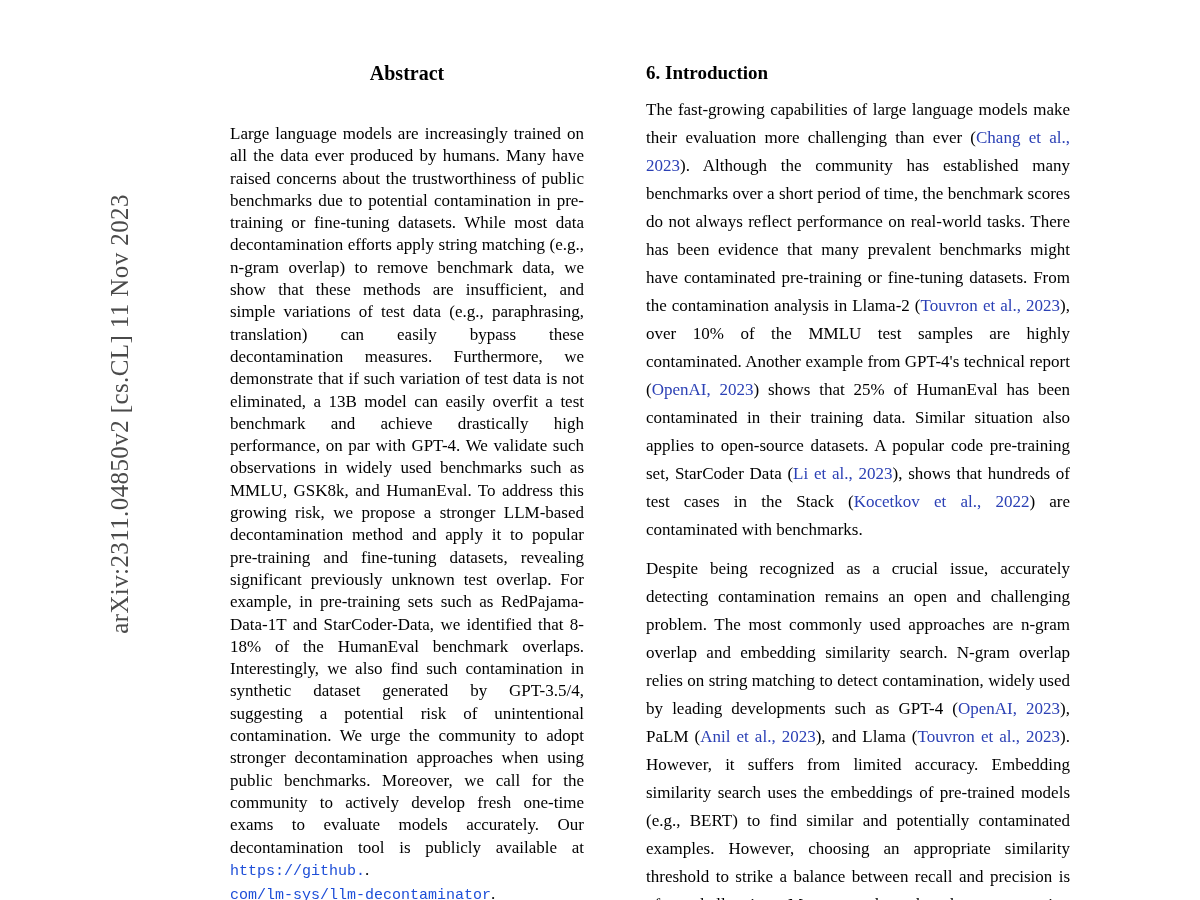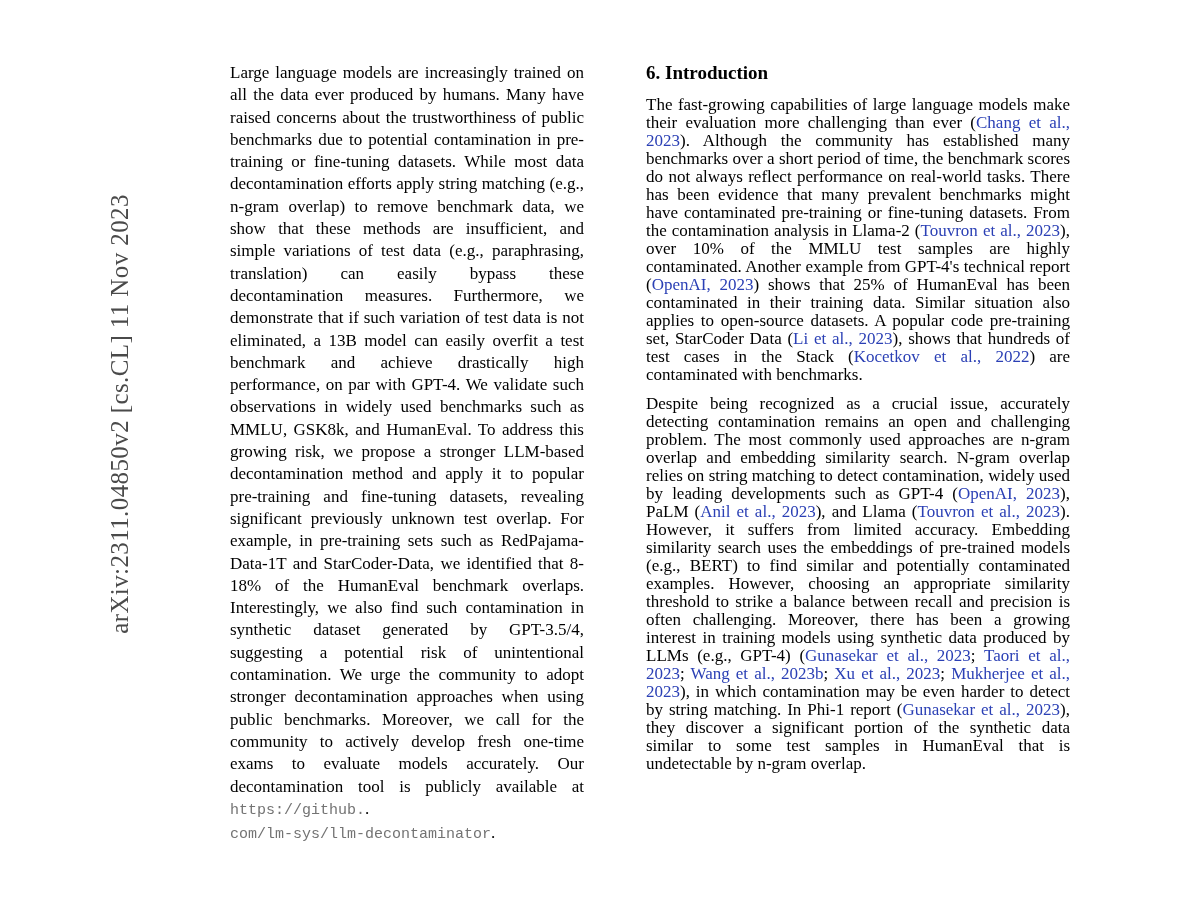--- a/index.html
+++ b/index.html
@@ -79,49 +79,50 @@
   .section-title {
     font-size: 19px;
     font-weight: bold;
     margin: 0 0 12px 0;
     text-align: left;
   }
 
   p.body {
     margin: 0 0 11px 0;
     font-size: 17px;
-    line-height: 18px;
+    line-height: 28px;
     text-align: justify;
     text-justify: inter-word;
     hyphens: auto;
   }
   .col-left p.body {
     line-height: 22.3px;
   }
 
   a.cite {
     color: #2b40b5;
     text-decoration: none;
   }
   a.url {
-    color: #737373;
+    color: #1d4ed8;
     text-decoration: none;
     font-family: "Liberation Mono", monospace;
     font-size: 15px;
   }
 </style>
 </head>
 <body>
 
 <div class="page">
 
   <div class="arxiv-stamp">arXiv:2311.04850v2  [cs.CL]  11 Nov 2023</div>
 
 
   <div class="col-left">
+    <div class="col-title">Abstract</div>
     <p class="body">
       <span>Large language models are increasingly trained on all the data ever produced by humans. Many have raised concerns about the trustworthiness of public benchmarks due to potential contamination in pre-training or fine-tuning datasets. While most data decontamination efforts apply string matching (e.g., n-gram overlap) to remove benchmark data, we show that these methods are insufficient, and simple variations of test data (e.g., paraphrasing, translation) can easily bypass these decontamination measures. Furthermore, we demonstrate that if such variation of test data is not eliminated, a 13B model can easily overfit a test benchmark and achieve drastically high performance, on par with GPT-4. We validate such observations in widely used benchmarks such as MMLU, GSK8k, and HumanEval. To address this growing risk, we propose a stronger LLM-based decontamination method and apply it to popular pre-training and fine-tuning datasets, revealing significant previously unknown test overlap. For example, in pre-training sets such as RedPajama-Data-1T and StarCoder-Data, we identified that 8-18% of the HumanEval benchmark overlaps. Interestingly, we also find such contamination in synthetic dataset generated by GPT-3.5/4, suggesting a potential risk of unintentional contamination. We urge the community to adopt stronger decontamination approaches when using public benchmarks. Moreover, we call for the community to actively develop fresh one-time exams to evaluate models accurately. Our decontamination tool is publicly available at </span><a class="url" href="#">https://github.</a><span>.</span><br>
       <a class="url" href="#">com/lm-sys/llm-decontaminator</a><span>.</span>
     </p>
   </div>
 
   <div class="col-right">
     <div class="section-title">6. Introduction</div>
     <div id="intro-body">
         <p class="body">The fast-growing capabilities of large language models make their evaluation more challenging than ever (<a class="cite" href="#">Chang et al., 2023</a>). Although the community has established many benchmarks over a short period of time, the benchmark scores do not always reflect performance on real-world tasks. There has been evidence that many prevalent benchmarks might have contaminated pre-training or fine-tuning datasets. From the contamination analysis in Llama-2 (<a class="cite" href="#">Touvron et al., 2023</a>), over 10% of the MMLU test samples are highly contaminated. Another example from GPT-4's technical report (<a class="cite" href="#">OpenAI, 2023</a>) shows that 25% of HumanEval has been contaminated in their training data. Similar situation also applies to open-source datasets. A popular code pre-training set, StarCoder Data (<a class="cite" href="#">Li et al., 2023</a>), shows that hundreds of test cases in the Stack (<a class="cite" href="#">Kocetkov et al., 2022</a>) are contaminated with benchmarks.</p>

